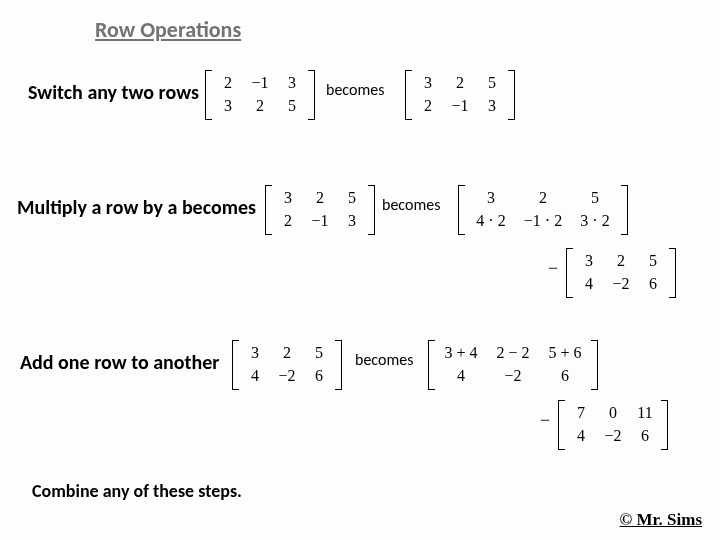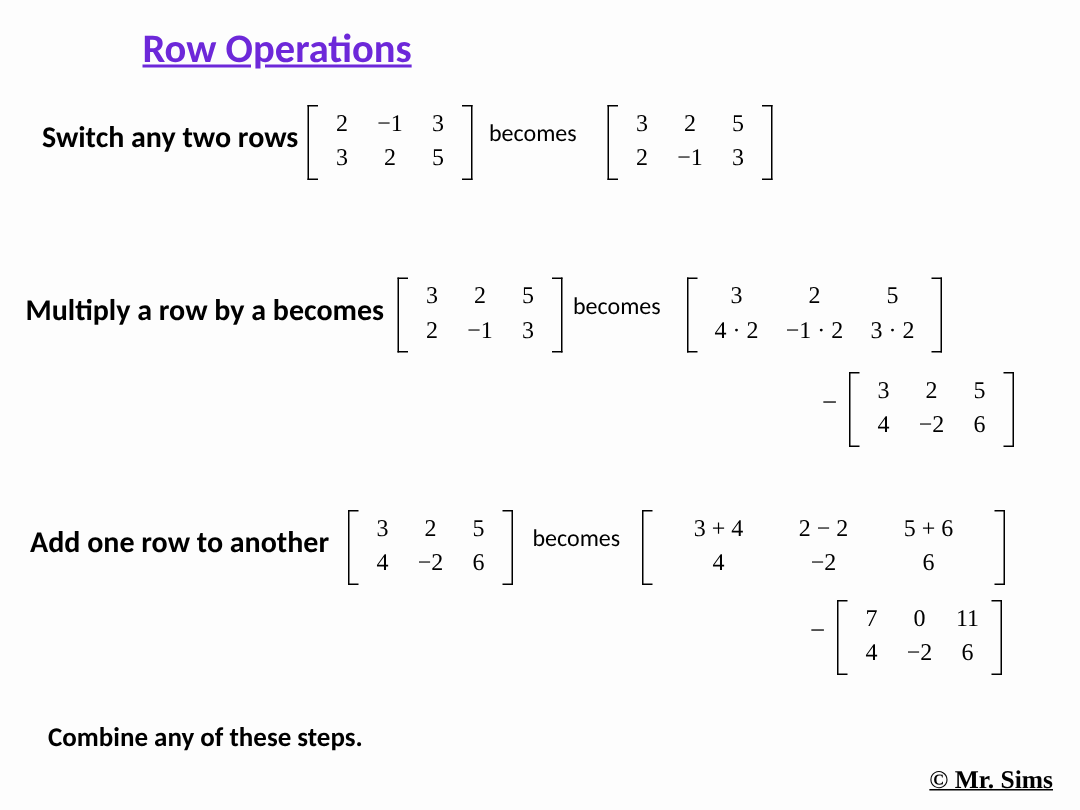--- a/index.html
+++ b/index.html
@@ -12,23 +12,23 @@
     font-size: 15px;
     color: #000;
     position: relative;
     overflow: hidden;
   }
   .title {
     position: absolute;
     top: 16px;
     left: 95px;
     font-weight: 700;
-    font-size: 27px;
+    font-size: 22px;
     text-decoration: underline;
-    color: #6d28d9;
+    color: #737373;
   }
   .op-label {
     position: absolute;
     font-weight: 700;
     font-size: 20px;
   }
   .becomes {
     position: absolute;
     font-size: 16px;
   }
@@ -189,21 +189,21 @@
     </div>
   <div class="mcol">
       <span>5</span>
       <span>6</span>
     </div>
   <div class="bracket right"></div>
 </div>
 
 <div class="becomes" style="top:350px; left:355px;">becomes</div>
 
-<div class="matrix wide" style="top:340px; left:428px;gap:18px;">
+<div class="matrix wide" style="top:340px; left:428px;">
   <div class="bracket left"></div>
   <div class="mcol">
       <span>3 + 4</span>
       <span>4</span>
     </div>
   <div class="mcol">
       <span>2 − 2</span>
       <span>−2</span>
     </div>
   <div class="mcol">

